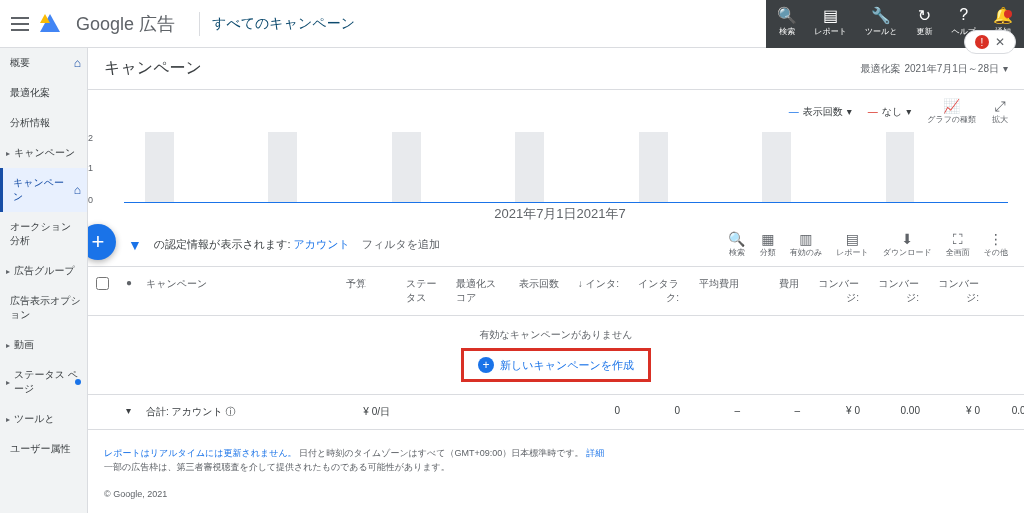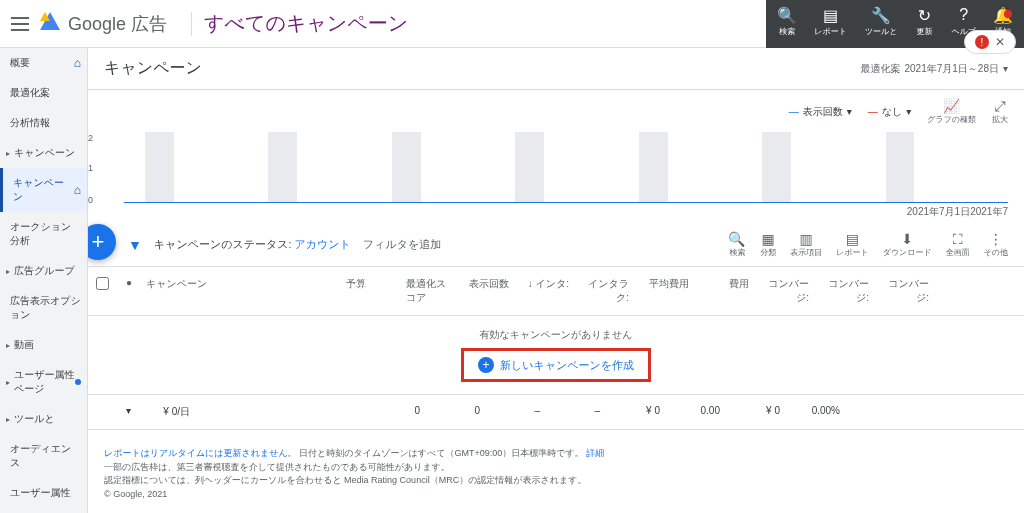--- a/index.html
+++ b/index.html
@@ -1,26 +1,26 @@
 <!DOCTYPE html>
 <html><head>
 <meta charset="utf-8">
 <style>
 *{box-sizing:border-box;margin:0;padding:0;font-family:Arial,sans-serif}
 body{width:1024px;height:513px;overflow:hidden;font-size:11px;color:#3c4043;background:#fff}
 .topbar{height:48px;background:#fff;border-bottom:1px solid #dadce0;display:flex;align-items:center;padding:0 8px;position:relative}
 .menu-icon{width:24px;height:24px;display:flex;flex-direction:column;justify-content:center;gap:4px;margin-right:8px;cursor:pointer}
 .menu-icon span{height:2px;background:#5f6368;width:18px;margin:0 auto}
-.logo{display:flex;align-items:flex-start;gap:8px;margin-right:12px}
+.logo{display:flex;align-items:center;gap:16px;margin-right:12px}
 .logo-icon{width:20px;height:20px;position:relative}
 .logo-triangle{width:0;height:0;border-left:10px solid transparent;border-right:10px solid transparent;border-bottom:18px solid #4285f4;position:relative}
 .logo-triangle::after{content:"";position:absolute;left:-10px;top:0;width:0;height:0;border-left:5px solid transparent;border-right:5px solid transparent;border-bottom:9px solid #fbbc04}
 .logo-text{font-size:18px;color:#5f6368}
 .divider{width:1px;height:24px;background:#dadce0;margin:0 12px}
-.breadcrumb{font-size:20px;color:#701a75}
+.breadcrumb{font-size:14px;color:#0c4a6e}
 .top-actions{margin-left:auto;display:flex;gap:18px;align-items:flex-start;color:#fff;background:#3c4043;height:48px;padding:6px 12px;position:absolute;right:0;top:0}
 .top-action{display:flex;flex-direction:column;align-items:center;gap:2px;cursor:pointer;font-size:8px}
 .top-action-icon{width:18px;height:18px;display:flex;align-items:center;justify-content:center;font-size:16px}
 .notif-badge{background:#d93025;border-radius:50%;width:8px;height:8px;position:absolute;margin-left:10px;margin-top:-2px}
 .alert-pill{position:absolute;right:8px;top:30px;background:#fff;border:1px solid #dadce0;border-radius:16px;padding:4px 10px;font-size:10px;display:flex;align-items:center;gap:6px;z-index:5}
 .alert-dot{width:14px;height:14px;background:#d93025;border-radius:50%;color:#fff;display:flex;align-items:center;justify-content:center;font-size:10px}
 .alert-close{color:#5f6368;cursor:pointer;font-size:12px}
 .container{display:flex;height:calc(100% - 48px)}
 .sidebar{width:88px;background:#f1f3f4;border-right:1px solid #dadce0;overflow-y:auto;flex-shrink:0}
 .side-item{padding:8px 6px;font-size:10px;color:#3c4043;cursor:pointer;display:flex;align-items:center;position:relative}
@@ -32,21 +32,21 @@
 .page-header{padding:10px 16px;border-bottom:1px solid #dadce0;display:flex;align-items:center}
 .page-title{font-size:16px;color:#3c4043}
 .date-range{margin-left:auto;font-size:10px;color:#5f6368;display:flex;align-items:center;gap:4px}
 .chart-controls{display:flex;justify-content:flex-end;padding:8px 16px;gap:16px;align-items:center;font-size:10px}
 .metric-pill{display:flex;align-items:center;gap:4px;cursor:pointer}
 .chart-area{height:90px;position:relative;padding:0 16px}
 .chart{height:70px;border-bottom:1px solid #1a73e8;position:relative;margin-left:20px}
 .chart-y{position:absolute;left:0;font-size:9px;color:#5f6368}
 .chart-bars{position:absolute;bottom:0;left:20px;right:0;display:flex;height:70px}
 .chart-bar{flex:1;background:#e8eaed;margin:0 1px}
-.chart-dates{display:flex;justify-content:flex-end;font-size:10px;color:#5f6368;margin-left:8px;margin-top:2px}
+.chart-dates{display:flex;justify-content:center;font-size:13px;color:#5f6368;margin-left:8px;margin-top:2px}
 .fab{width:36px;height:36px;background:#1a73e8;border-radius:50%;color:#fff;display:flex;align-items:center;justify-content:center;font-size:22px;position:absolute;left:-8px;top:176px;cursor:pointer;box-shadow:0 2px 6px rgba(0,0,0,0.3);z-index:3}
 .filter-bar{padding:8px 16px 8px 40px;display:flex;align-items:center;border-bottom:1px solid #dadce0}
 .filter-icon{color:#1a73e8;margin-right:12px;font-size:14px}
 .filter-text{font-size:11px}
 .filter-link{color:#1a73e8}
 .filter-actions{margin-left:auto;display:flex;gap:14px;align-items:center}
 .filter-action{display:flex;flex-direction:column;align-items:center;font-size:8px;color:#5f6368;cursor:pointer}
 .filter-action-icon{font-size:14px;height:16px}
 .table-wrap{overflow-x:auto}
 .table-header{display:flex;border-bottom:1px solid #dadce0;background:#fff;font-size:10px;color:#5f6368;min-width:1100px}
@@ -154,29 +154,25 @@
         <div class="side-item">
           <span class="chev"></span>
           <span>広告表示オプション</span>
         </div>
         <div class="side-item">
           <span class="chev">▸</span>
           <span>動画</span>
         </div>
         <div class="side-item has-dot">
           <span class="chev">▸</span>
-          <span>ユーザー属性 ページ</span>
+          <span>ステータス ページ</span>
         </div>
         <div class="side-item">
           <span class="chev">▸</span>
           <span>ツールと</span>
-        </div>
-        <div class="side-item">
-          <span class="chev"></span>
-          <span>オーディエンス</span>
         </div>
         <div class="side-item">
           <span class="chev"></span>
           <span>ユーザー属性</span>
         </div>
         <div class="side-item"></div>
       </div>
 
   </div>
 
@@ -251,36 +247,36 @@
         <span>2021年7月1日</span>
         <span>2021年7</span>
       </div>
     </div>
 
     <div class="fab">+</div>
 
     <div class="filter-bar">
       <span class="filter-icon">▼</span>
       <span class="filter-text">
-        <span>キャンペーンのステータス:</span>
+        <span>の認定情報が表示されます:</span>
         <span class="filter-link">アカウント</span>
       </span>
       <span style="margin-left:12px;color:#5f6368">フィルタを追加</span>
       <div class="filter-actions" id="filter-actions">
           <div class="filter-action">
             <span class="filter-action-icon">🔍</span>
             <span>検索</span>
           </div>
           <div class="filter-action">
             <span class="filter-action-icon">▦</span>
             <span>分類</span>
           </div>
           <div class="filter-action">
             <span class="filter-action-icon">▥</span>
-            <span>表示項目</span>
+            <span>有効のみ</span>
           </div>
           <div class="filter-action">
             <span class="filter-action-icon">▤</span>
             <span>レポート</span>
           </div>
           <div class="filter-action">
             <span class="filter-action-icon">⬇</span>
             <span>ダウンロード</span>
           </div>
           <div class="filter-action">
@@ -293,20 +289,21 @@
           </div>
         </div>
     </div>
 
     <div class="table-wrap">
       <div class="table-header" id="table-header">
           <div class="th th-check"><input type="checkbox" style=""></div>
           <div class="th th-dot">●</div>
           <div class="th th-campaign">キャンペーン</div>
           <div class="th th-budget">予算</div>
+          <div class="th th-status">ステータス</div>
           <div class="th th-score">最適化スコア</div>
           <div class="th th-num">表示回数</div>
           <div class="th th-num">↓ インタ:</div>
           <div class="th th-num">インタラク:</div>
           <div class="th th-num">平均費用</div>
           <div class="th th-num">費用</div>
           <div class="th th-num">コンバージ:</div>
           <div class="th th-num">コンバージ:</div>
           <div class="th th-num">コンバージ:</div>
         </div>
@@ -315,20 +312,21 @@
         <div class="cta-box">
           <div class="cta-link">
             <span class="cta-plus">+</span>
             <span>新しいキャンペーンを作成</span>
           </div>
         </div>
       </div>
       <div class="total-row">
         <div class="td th-check"></div>
         <div class="td th-dot"><span>▾</span></div>
+        <div class="td th-campaign">合計: アカウント ⓘ</div>
         <div class="td th-budget" style="text-align:right">¥ 0/日</div>
         <div class="td th-status"></div>
         <div class="td th-score"></div>
         <div class="td th-type"></div>
         <div class="td th-num">0</div>
         <div class="td th-num">0</div>
         <div class="td th-num">–</div>
         <div class="td th-num">–</div>
         <div class="td th-num">¥ 0</div>
         <div class="td th-num">0.00</div>
@@ -336,17 +334,17 @@
         <div class="td th-num">0.00%</div>
 
       </div>
     </div>
 
     <div class="footer-note">
       <span style="color:#1a73e8">レポートはリアルタイムには更新されません。</span>
       <span>日付と時刻のタイムゾーンはすべて（GMT+09:00）日本標準時です。</span>
       <a href="#">詳細</a><br>
       <span>一部の広告枠は、第三者審視聴査を介して提供されたものである可能性があります。</span><br>
-      <span>認定指標については、列ヘッダーにカーソルを合わせると Media Rating Council（MRC）の認定情報が表示されます。</span><br>
+      <br>
       <span>© Google, 2021</span>
     </div>
   </div>
 </div>
 
 </body></html>

